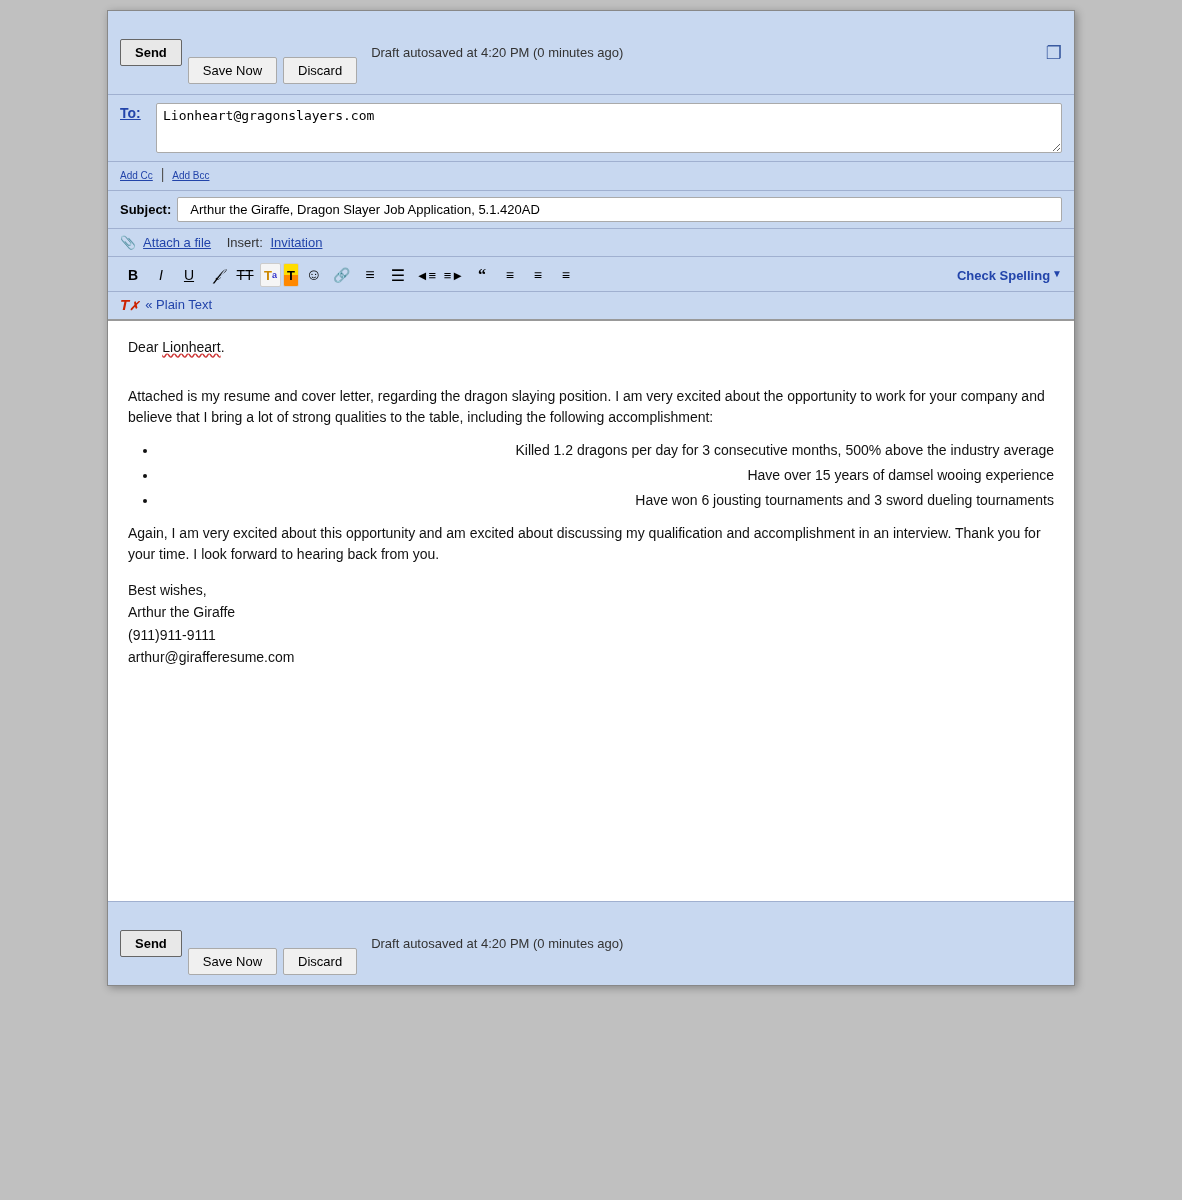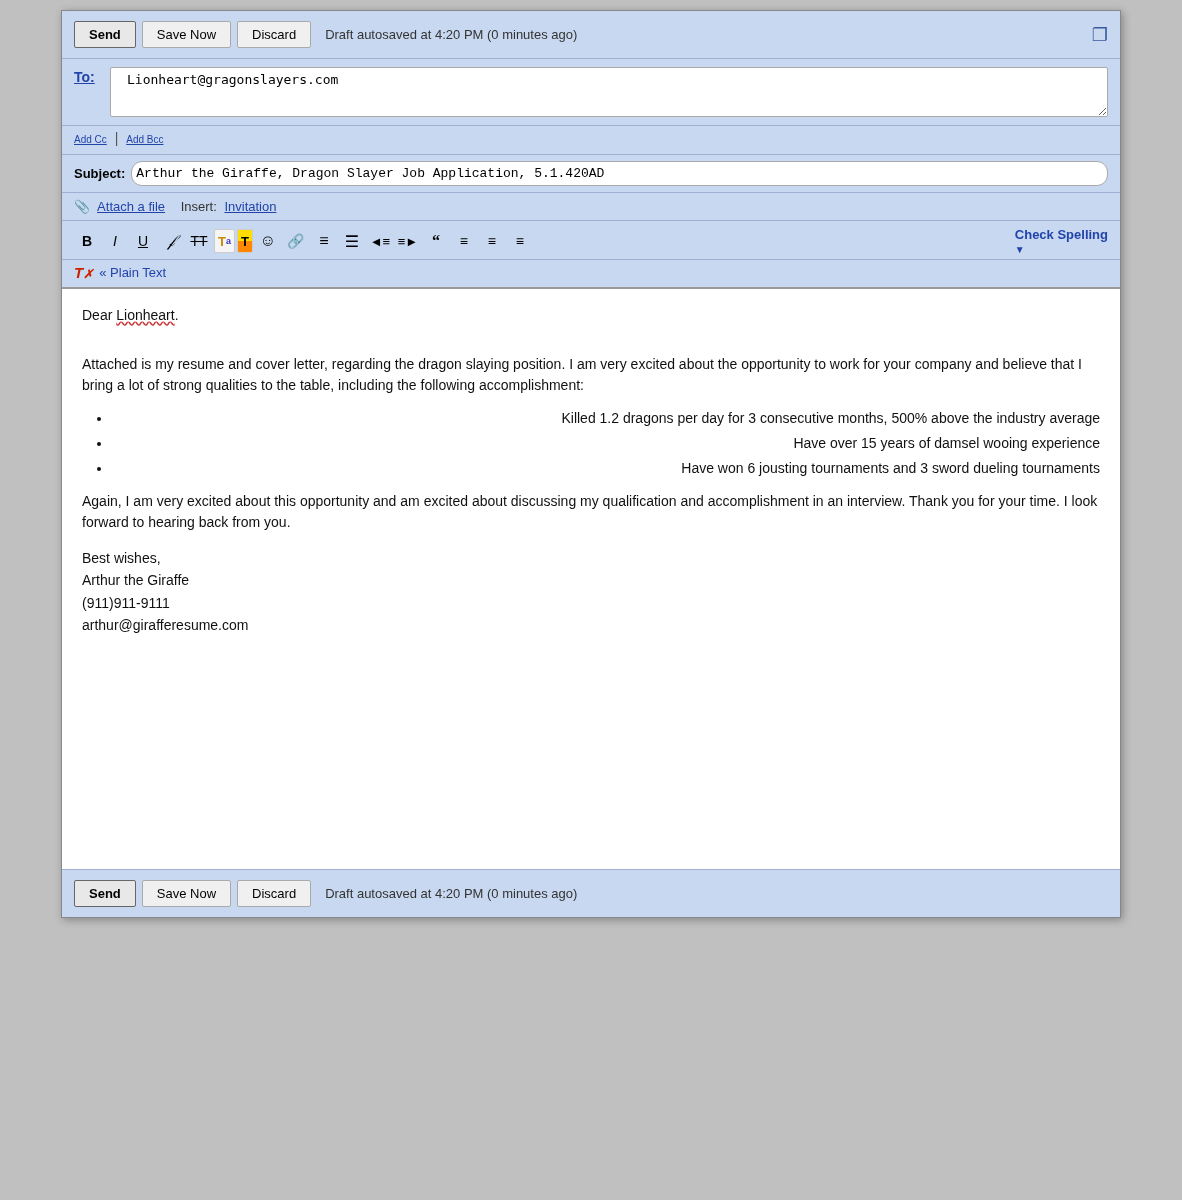--- a/index.html
+++ b/index.html
@@ -7,21 +7,21 @@
       font-family: Arial, sans-serif;
       font-size: 14px;
       background: #c0c0c0;
       display: flex;
       justify-content: center;
       align-items: flex-start;
       min-height: 1200px;
       padding: 10px;
     }
     .compose-window {
-      width: 1060px;
+      width: 968px;
       background: #7f1d1d;
       border: 1px solid #888;
       box-shadow: 2px 2px 8px rgba(0,0,0,0.3);
     }
     
     .top-toolbar {
       background: #c8d8f0;
       padding: 10px 12px;
       display: flex;
       align-items: center;
@@ -37,20 +37,21 @@
       font-size: 13px;
       cursor: pointer;
     }
     .btn-savenow, .btn-discard {
       background: #f0f0f0;
       border: 1px solid #aaa;
       border-radius: 2px;
       padding: 5px 14px;
       font-size: 13px;
       cursor: pointer;
+      margin-top: 36px;
     }
     .autosave-text {
       margin-left: 8px;
       font-size: 13px;
       color: #333;
     }
     .expand-icon {
       margin-left: auto;
       color: #3a5aa0;
       font-size: 18px;
@@ -70,21 +71,21 @@
       text-decoration: underline;
       min-width: 30px;
       margin-right: 6px;
       margin-top: 2px;
       cursor: pointer;
     }
     .to-input {
       flex: 1;
       border: 1px solid #aaa;
       border-radius: 2px;
-      padding: 4px 16px;
+      padding: 4px 6px;
       font-size: 13px;
       min-height: 50px;
       resize: vertical;
       background: white;
     }
     
     .cc-bcc-row {
       padding: 4px 12px 8px 12px;
       background: #c8d8f0;
       border-bottom: 1px solid #a0b0d0;
@@ -109,25 +110,24 @@
     }
     .subject-label {
       font-weight: bold;
       font-size: 13px;
       margin-right: 6px;
       white-space: nowrap;
     }
     .subject-input {
       flex: 1;
       border: 1px solid #aaa;
-      border-radius: 11px;
-      padding: 4px 4px;
+      border-radius: 2px;
+      padding: 4px 12px;
       font-size: 13px;
       background: white;
-      font-family: Liberation Mono, monospace;
     }
     
     .attach-row {
       padding: 6px 12px;
       background: #c8d8f0;
       border-bottom: 1px solid #a0b0d0;
       font-size: 13px;
     }
     .attach-row a {
       color: #2244aa;
@@ -168,21 +168,20 @@
     .fmt-underline { text-decoration: underline; }
     .check-spelling {
       margin-left: auto;
       color: #2244aa;
       font-weight: bold;
       font-size: 13px;
       cursor: pointer;
       display: flex;
       align-items: flex-start;
       gap: 2px;
-      flex-direction: column;
     }
     
     .plain-text-row {
       padding: 4px 12px 6px 12px;
       background: #c8d8f0;
       border-bottom: 2px solid #999;
       display: flex;
       align-items: center;
       gap: 6px;
     }

